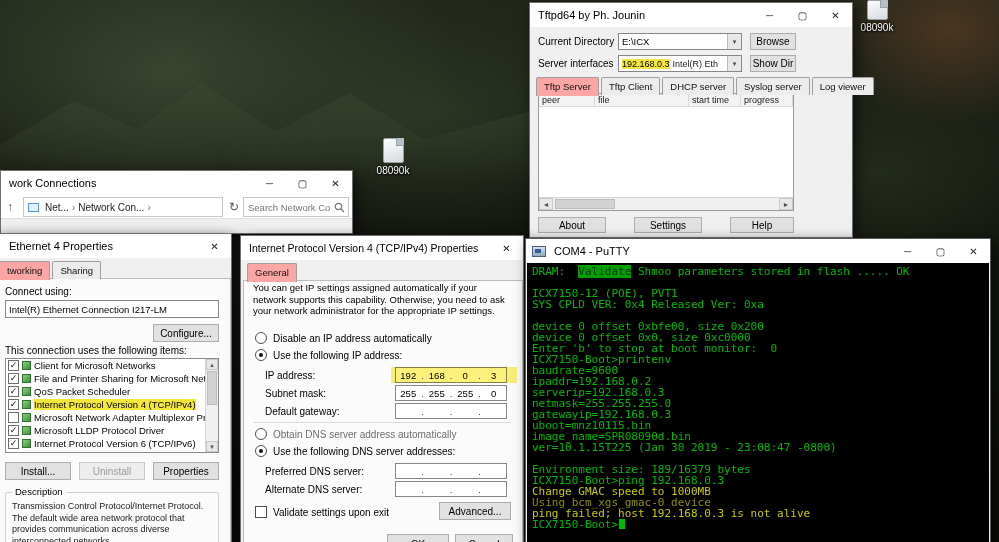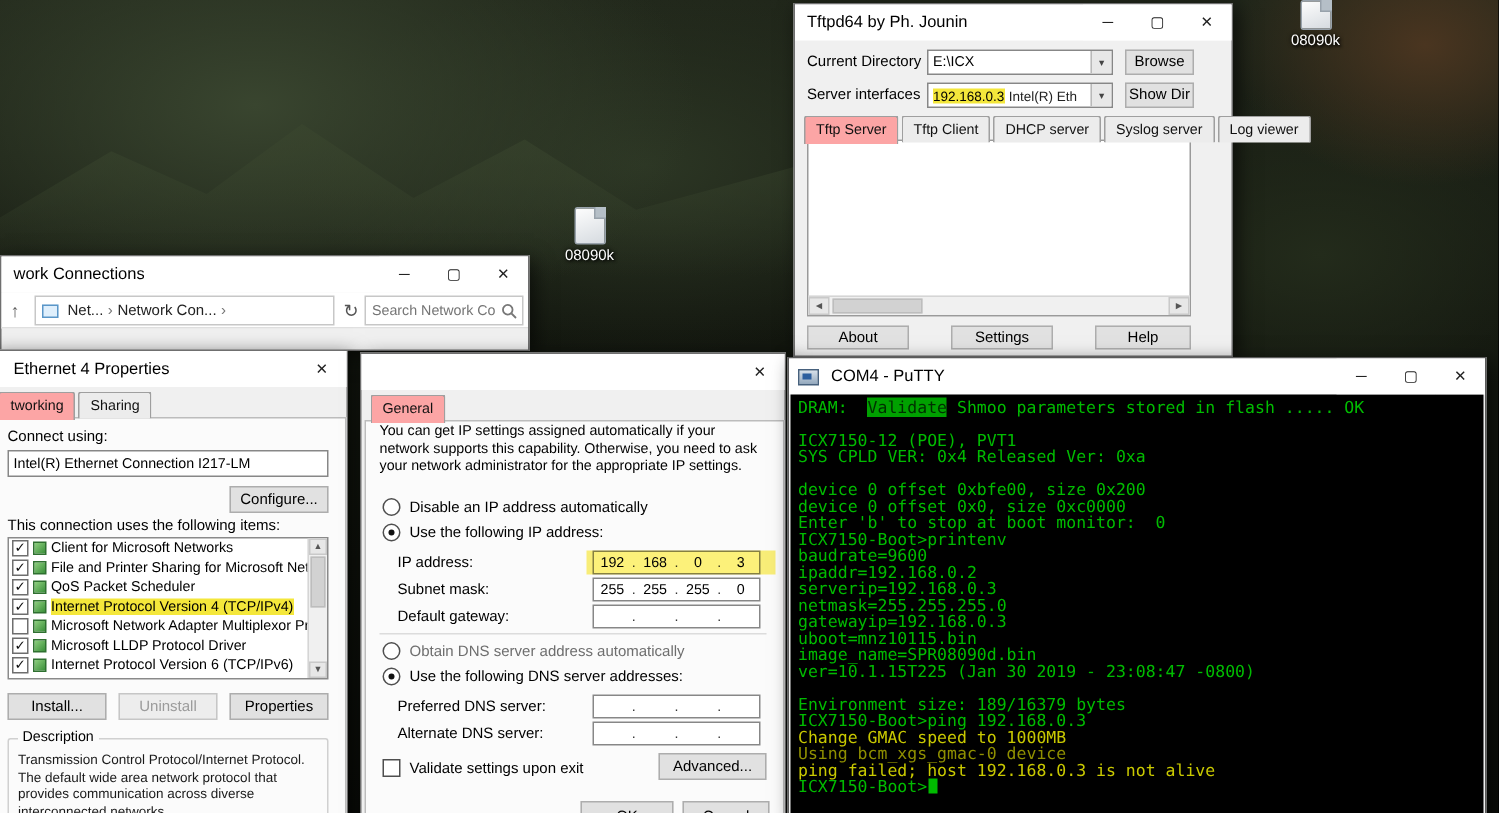--- a/index.html
+++ b/index.html
@@ -137,21 +137,21 @@
       <div class="searchbox">
         <input placeholder="Search Network Co..." style="">
         <svg width="11" height="11" viewBox="0 0 11 11" style="margin-right:3px;">
             <circle cx="4.5" cy="4.5" r="3.2" fill="none" stroke="#777" stroke-width="1.2"></circle>
             <line x1="7" y1="7" x2="10" y2="10" stroke="#777" stroke-width="1.2"></line>
           </svg>
       </div>
     </div>
   </div>
 
-  <div class="window" style="left:529px;top:2px;width:293px;height:236px;z-index:3;text-align:center;">
+  <div class="window" style="left:529px;top:2px;width:324px;height:236px;z-index:3;text-align:center;">
     <div class="titlebar">
       <span class="title-text">Tftpd64 by Ph. Jounin</span>
       <div class="controls">
         <span class="ctrl">─</span>
         <span class="ctrl">▢</span>
         <span class="ctrl">✕</span>
       </div>
     </div>
 
     <span class="lbl" style="left:8px;top:33px;">Current Directory</span>
@@ -171,20 +171,26 @@
 
     <div class="tabstrip" id="tftpd-tabs">
         <span class="tab active">Tftp Server</span>
         <span class="tab">Tftp Client</span>
         <span class="tab">DHCP server</span>
         <span class="tab">Syslog server</span>
         <span class="tab">Log viewer</span>
       </div>
 
     <div id="tftpd-list">
+      <div id="tftpd-cols">
+          <div class="tcol">peer</div>
+          <div class="tcol">file</div>
+          <div class="tcol">start time</div>
+          <div class="tcol">progress</div>
+        </div>
       <div class="sb-h">
         <span class="sb-btn">◄</span>
         <span class="sb-track">
             <span class="sb-thumb"></span>
           </span>
         <span class="sb-btn">►</span>
       </div>
     </div>
 
     <div class="btn" style="left:8px;top:214px;width:68px;height:16px;">About</div>
@@ -260,20 +266,21 @@
     <div class="btn" style="left:160px;top:228px;width:66px;height:18px;">Properties</div>
 
     <div class="groupbox" style="left:12px;top:258px;width:214px;height:58px;">
       <span class="group-label">Description</span>
       <div class="group-text">Transmission Control Protocol/Internet Protocol. The default wide area network protocol that provides communication across diverse interconnected networks.</div>
     </div>
   </div>
 
   <div class="window" style="left:240px;top:235px;width:284px;height:330px;z-index:5;">
     <div class="titlebar">
+      <span class="title-text" style="font-size:10.5px;">Internet Protocol Version 4 (TCP/IPv4) Properties</span>
       <div class="controls">
           <span class="ctrl">✕</span>
         </div>
     </div>
     <div class="tabstrip" style="left:6px;top:27px;">
       <span class="tab active">General</span>
     </div>
     <div class="tabpage" style="left:2px;top:44px;width:280px;height:284px;"></div>
 
     <div class="lbl" style="left:12px;top:46px;width:258px;white-space:normal;font-size:9.5px;line-height:11.5px;">You can get IP settings assigned automatically if your network supports this capability. Otherwise, you need to ask your network administrator for the appropriate IP settings.</div>

